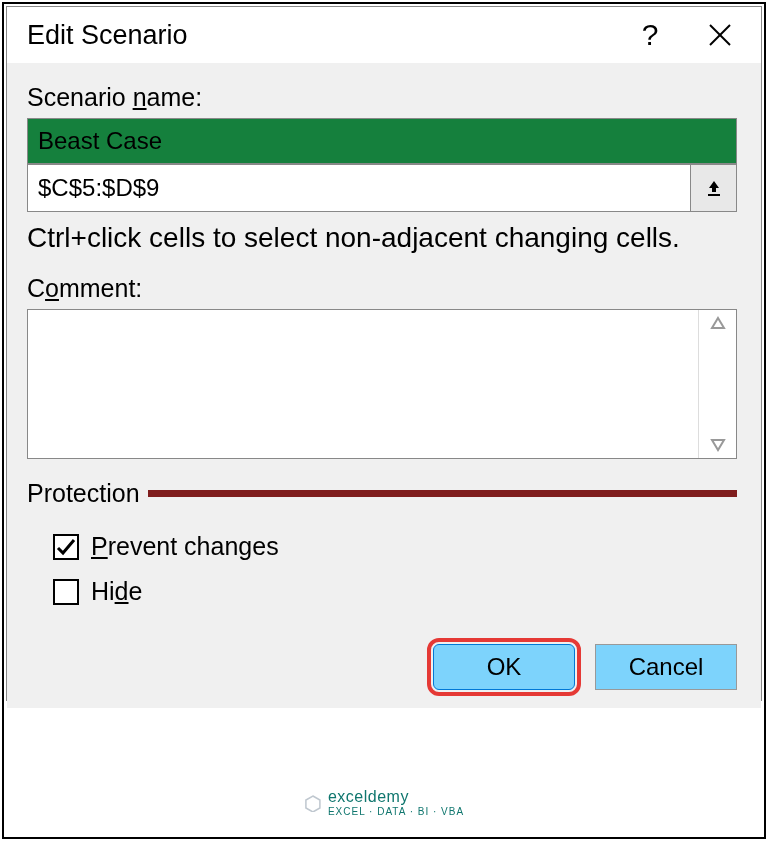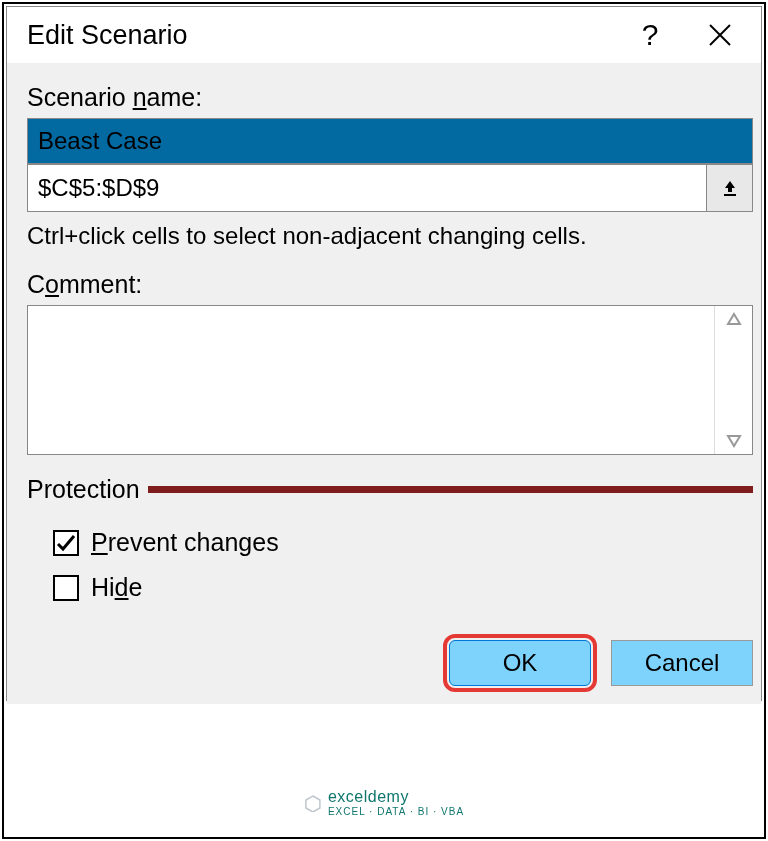--- a/index.html
+++ b/index.html
@@ -38,36 +38,36 @@
     width: 70px; height: 56px;
     display: flex; align-items: center; justify-content: center;
     font-size: 30px;
     cursor: pointer;
     user-select: none;
   }
   .title-btn.close { font-size: 32px; font-weight: 300; }
   .body {
     flex: 1 1 auto;
     background: #f0f0f0;
-    padding: 14px 8px 18px 20px;
+    padding: 14px 24px 18px 20px;
     display: flex; flex-direction: column;
   }
   .label {
     font-size: 25px;
     margin-top: 6px;
     margin-bottom: 6px;
   }
   .label .ul, .chk .ul { text-decoration: underline; }
   .textfield {
     width: 100%;
     height: 46px;
     padding: 6px 10px;
     font-size: 24px;
     border: 1px solid #888;
-    background: #0369a1;
+    background: #15803d;
     outline: none;
   }
   .ref-wrap {
     display: flex;
     width: 100%;
     border: 1px solid #888;
     background: #0c4a6e;
     height: 48px;
     align-items: stretch;
     margin-bottom: 4px;
@@ -80,21 +80,21 @@
     outline: none;
   }
   .ref-btn {
     width: 46px;
     border-left: 1px solid #888;
     background: #e8e8e8;
     display: flex; align-items: center; justify-content: center;
     cursor: pointer;
   }
   .hint {
-    font-size: 24px;
+    font-size: 28px;
     margin: 6px 0 14px 0;
   }
   .comment-box {
     position: relative;
     width: 100%;
     height: 150px;
     border: 1px solid #888;
     background: #fff;
     margin-bottom: 20px;
   }

